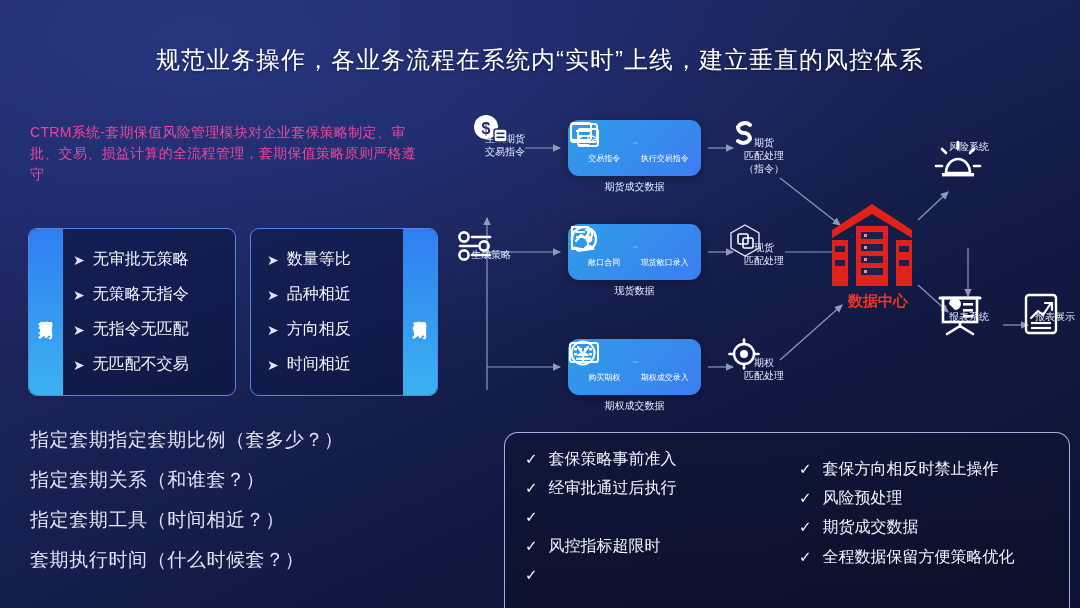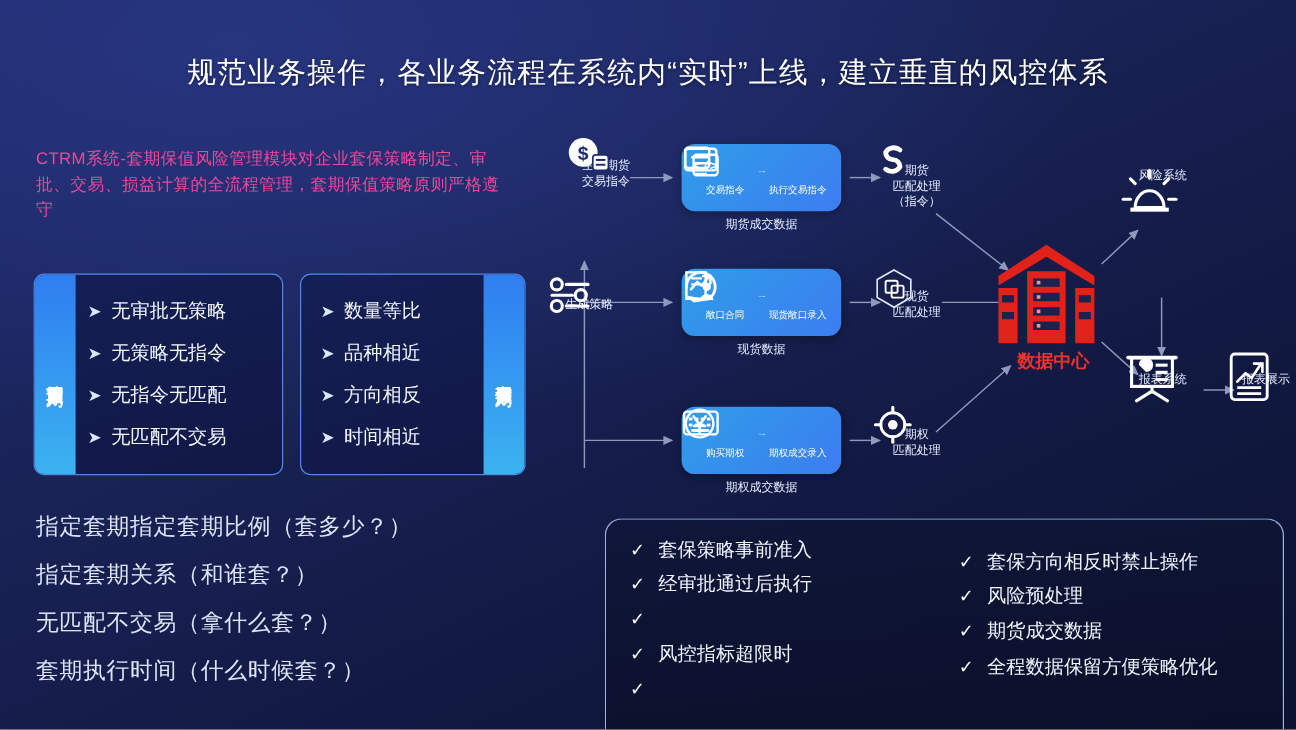--- a/index.html
+++ b/index.html
@@ -155,21 +155,21 @@
       </div>
     </div>
     <div class="ptab">套保四原则</div>
   </div>
 
 </div>
 
 <div class="qlines">
   <div class="qline">指定套期指定套期比例（套多少？）</div>
   <div class="qline">指定套期关系（和谁套？）</div>
-  <div class="qline">无匹配不交易（拿什么套？）</div>
+  <div class="qline">指定套期工具（时间相近？）</div>
   <div class="qline">套期执行时间（什么时候套？）</div>
 </div>
 
 <div class="diagram">
 
   <svg width="630" height="330" viewBox="0 0 630 330">
     <defs>
       <marker id="ah" markerWidth="7" markerHeight="7" refX="6" refY="3.2" orient="auto">
         <path d="M0,0 L7,3.2 L0,6.4 z" fill="#8e99bb"></path>
       </marker>

